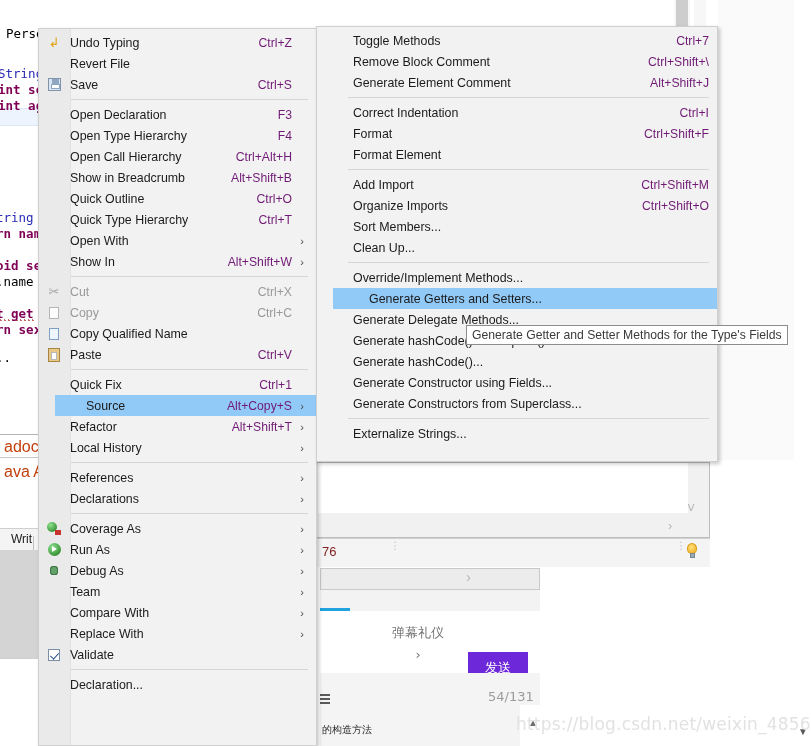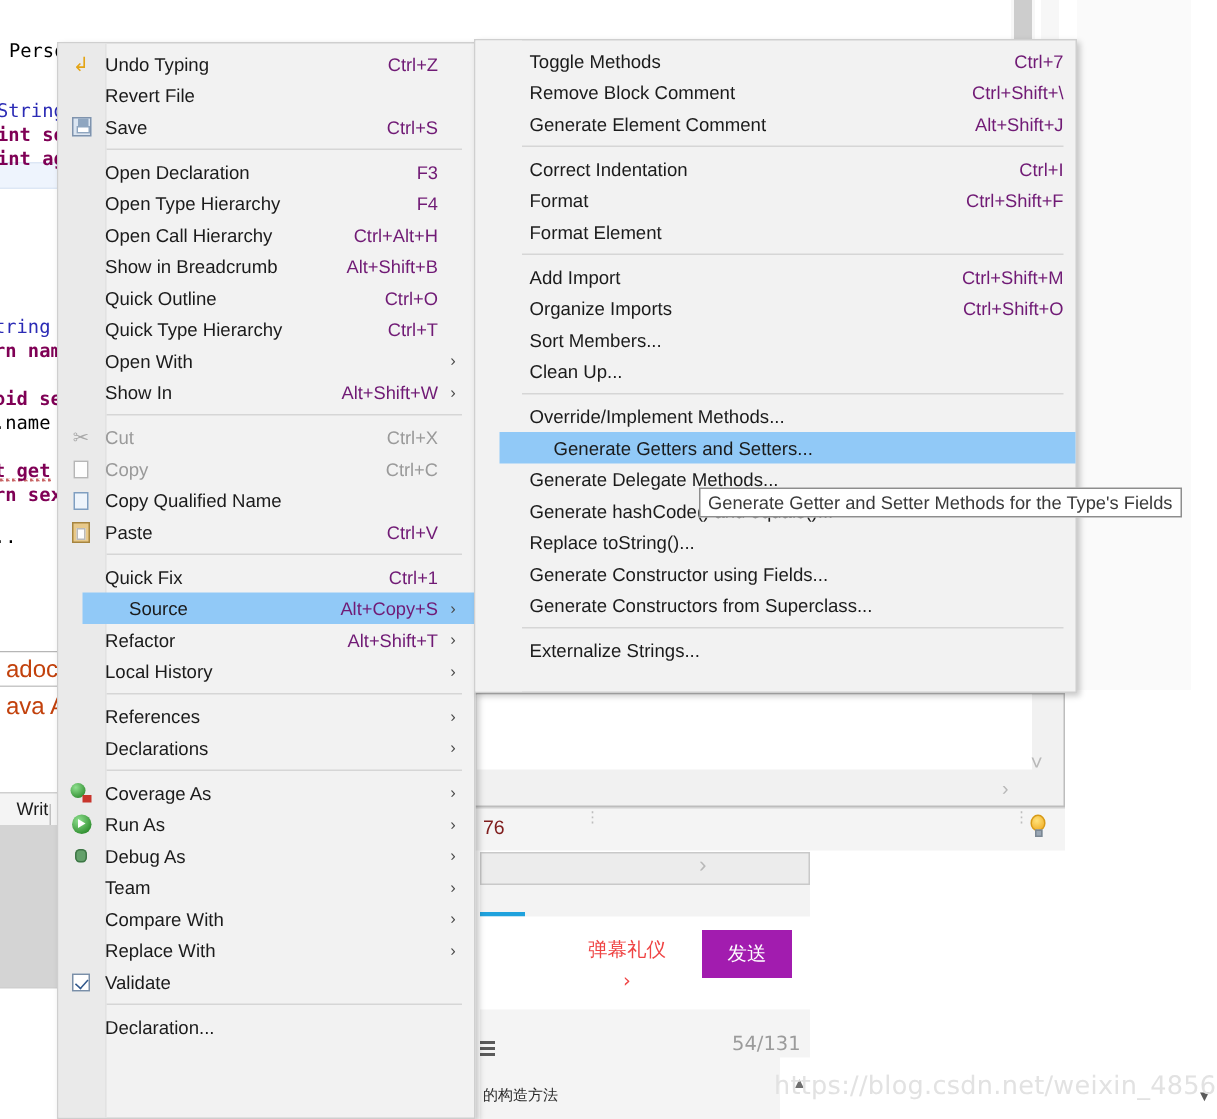--- a/index.html
+++ b/index.html
@@ -251,29 +251,30 @@
 
   .chev {
     position: absolute; color: #b8b8b8; font-size: 14px; line-height: 1;
   }
 
   .blue-accent {
     position: absolute; background: #1fa2dd; height: 3px;
   }
   .send-btn {
     position: absolute;
-    background: #a21caf;
+    background: #6d28d9;
     color: #ffffff;
     display: flex; align-items: center; justify-content: center;
     font-size: 13px;
     font-family: Liberation Sans, sans-serif;
+    margin-top: 32px;
   }
   .cn-link {
     position: absolute;
-    color: #ef4444;
+    color: #737373;
     font-size: 13px;
     font-family: "DejaVu Sans", sans-serif;
     display: flex; align-items: center; gap: 5px;
     white-space: nowrap;
     flex-direction: column;
   }
   .counter {
     position: absolute;
     color: #9b9b9b;
     font-size: 13px;
@@ -640,21 +641,21 @@
   </div>
   <div class="mi noarrow">
     <span class="label">Generate Delegate Methods...</span>
     <span class="accel"></span>
   </div>
   <div class="mi noarrow">
     <span class="label">Generate hashCode() and equals()...</span>
     <span class="accel"></span>
   </div>
   <div class="mi noarrow">
-    <span class="label">Replace toString()...</span>
+    <span class="label">Generate hashCode()...</span>
     <span class="accel"></span>
   </div>
   <div class="mi noarrow">
     <span class="label">Generate Constructor using Fields...</span>
     <span class="accel"></span>
   </div>
   <div class="mi noarrow">
     <span class="label">Generate Constructors from Superclass...</span>
     <span class="accel"></span>
   </div>

